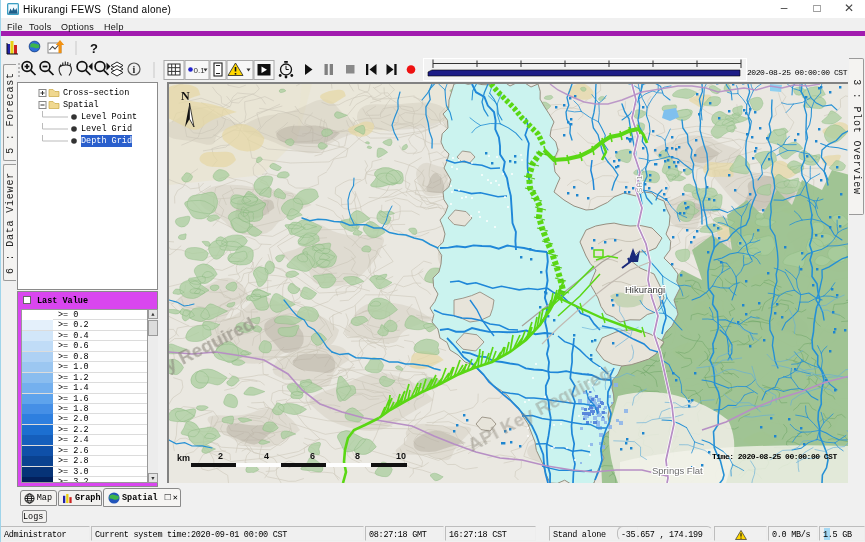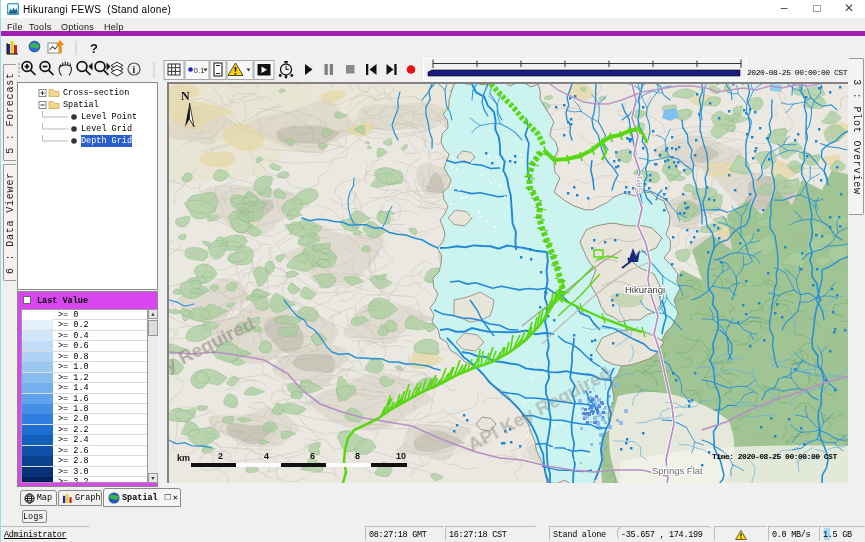--- a/index.html
+++ b/index.html
@@ -707,34 +707,35 @@
 </div>
 
 <div id="btabs">
  <div class="btab" style="left:20px; width:37px;justify-content:flex-end;"><svg class="tbtn" width="11" height="11" viewBox="0 0 12 12">
           <circle cx="6" cy="6" r="5" fill="none" stroke="#111"></circle>
           <ellipse cx="6" cy="6" rx="2.2" ry="5" fill="none" stroke="#111"></ellipse>
           <line x1="1" y1="6" x2="11" y2="6" stroke="#111"></line>
           <line x1="1.8" y1="3.5" x2="10.2" y2="3.5" stroke="#111"></line>
           <line x1="1.8" y1="8.5" x2="10.2" y2="8.5" stroke="#111"></line>
         </svg>Map</div>
- <div class="btab" style="left:58px; width:44px;"><svg class="tbtn" width="10" height="11" viewBox="0 0 11 12">
+ <div class="btab" style="left:58px; width:44px;font-weight:bold;"><svg class="tbtn" width="10" height="11" viewBox="0 0 11 12">
           <rect x="0" y="3" width="2.5" height="8" fill="#2222aa"></rect>
           <rect x="3.5" y="1" width="2.5" height="10" fill="#e8d013"></rect>
           <rect x="7" y="4.5" width="2.5" height="6.5" fill="#cc2222"></rect>
         </svg>Graph</div>
  <div class="btab active" style="left:103px; width:78px;"><svg class="tbtn" width="12" height="12" viewBox="0 0 14 14">
           <circle cx="7" cy="7" r="6.5" fill="#2255bb"></circle>
           <path d="M2 4 Q5 2 8 3.5 Q11 5 12.5 4 L12.5 8 Q9 10 6 8.5 Q3 7 1.5 8Z" fill="#3db54a"></path>
         </svg>Spatial&nbsp;<span style="font-size:10px;">□</span><span>✕</span></div>
 </div>
 <div id="logs">Logs</div>
 
 <div id="status">
- <div class="scell" style="left:0; width:90px;text-decoration:underline;">Administrator</div>
+ <div class="scell" style="left:0; width:90px;">Administrator</div>
+ <div class="scell" style="left:91px; width:273px;">Current system time:2020-09-01 00:00 CST</div>
  <div class="scell" style="left:365px; width:79px;">08:27:18 GMT</div>
  <div class="scell" style="left:445px; width:91px;">16:27:18 CST</div>
  <div class="scell" style="left:549px; width:89px;">Stand alone</div>
  <div class="scell" style="left:617px; width:96px;border-radius:6px;">-35.657 , 174.199</div>
  <div class="scell" style="left:714px; width:53px; text-align:center; padding-left:0;"><svg width="12" height="10" viewBox="0 0 13 11">
           <path d="M6.5 0.5 L12.5 10.5 L0.5 10.5Z" fill="#ffd700" stroke="#333" stroke-width="0.8"></path>
           <rect x="5.9" y="3.5" width="1.2" height="3.8" fill="#111"></rect>
           <rect x="5.9" y="8.3" width="1.2" height="1.2" fill="#111"></rect>
         </svg></div>
  <div class="scell" style="left:768px; width:50px;">0.0 MB/s</div>

